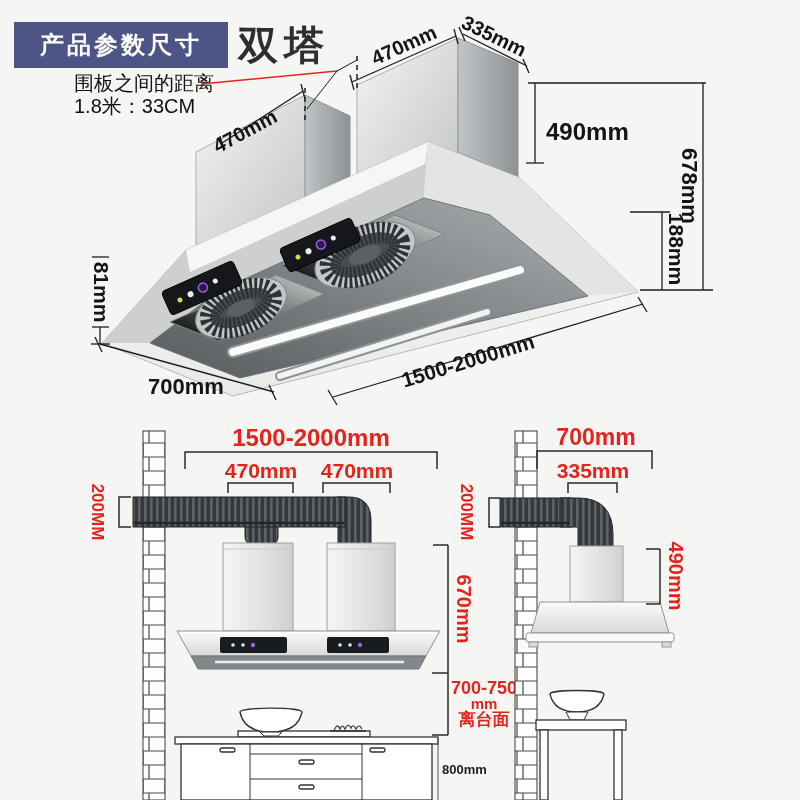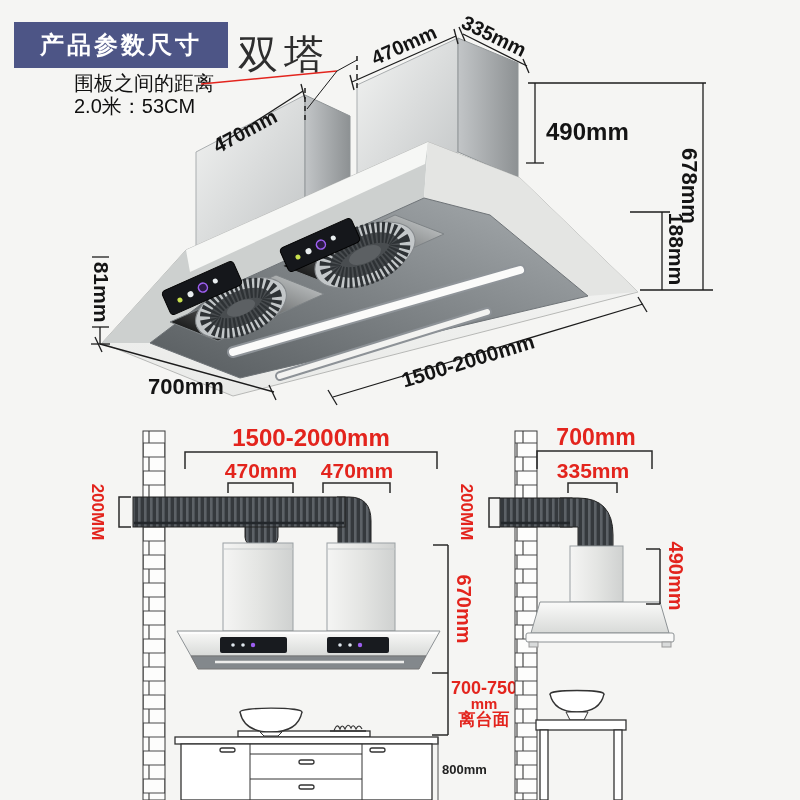--- a/index.html
+++ b/index.html
@@ -7,21 +7,21 @@
     position:relative;width:800px;height:800px;overflow:hidden;
     background:#f5f5f3;
     font-family:"Liberation Sans","DejaVu Sans",sans-serif;
   }
   .badge{
     position:absolute;left:14px;top:22px;width:214px;height:46px;
     background:#4d5586;color:#ffffff;font-size:24px;font-weight:bold;
     letter-spacing:3px;text-align:center;line-height:46px;
   }
   .model{
-    position:absolute;left:238px;top:27px;font-size:40px;font-weight:normal;
+    position:absolute;left:238px;top:18px;font-size:40px;font-weight:bold;
     color:#2e2e2e;letter-spacing:6px;
   }
   .note{
     position:absolute;left:74px;top:72px;color:#101010;font-size:20px;
     line-height:22px;white-space:nowrap;
   }
   .note .t{margin-bottom:1px;}
   svg{position:absolute;left:0;}
   svg text{font-family:"Liberation Sans","DejaVu Sans",sans-serif;font-weight:bold;}
   .dim{stroke:#1c1c1c;stroke-width:1.3;fill:none;}
@@ -33,21 +33,21 @@
 </head>
 <body>
 
 <div class="stage">
 
   <div class="badge">产品参数尺寸</div>
   <div class="model">双塔</div>
 
   <div class="note">
     <div class="t">围板之间的距离</div>
-    <div>2.0米：53CM</div>
+    <div>1.8米：33CM</div>
   </div>
 
   <svg style="top:0" width="800" height="415" viewBox="0 0 800 415">
     <defs>
       <linearGradient id="gTB" x1="0" y1="0" x2="1" y2="1">
         <stop offset="0" stop-color="#f3f4f3"></stop>
           <stop offset="1" stop-color="#c2c5c6"></stop>
       </linearGradient>
       <linearGradient id="gTD" x1="0" y1="0" x2="1" y2="0">
         <stop offset="0" stop-color="#c2c5c7"></stop>

